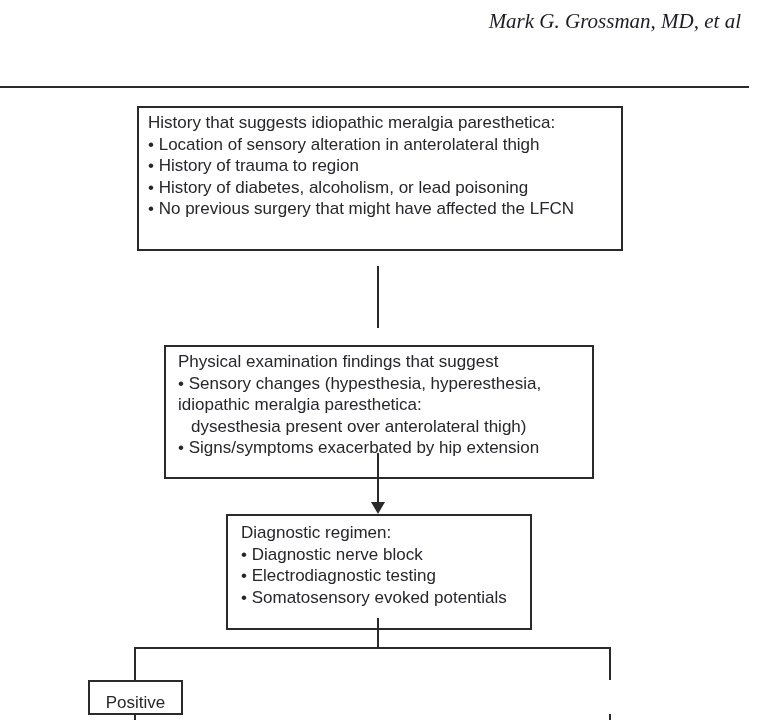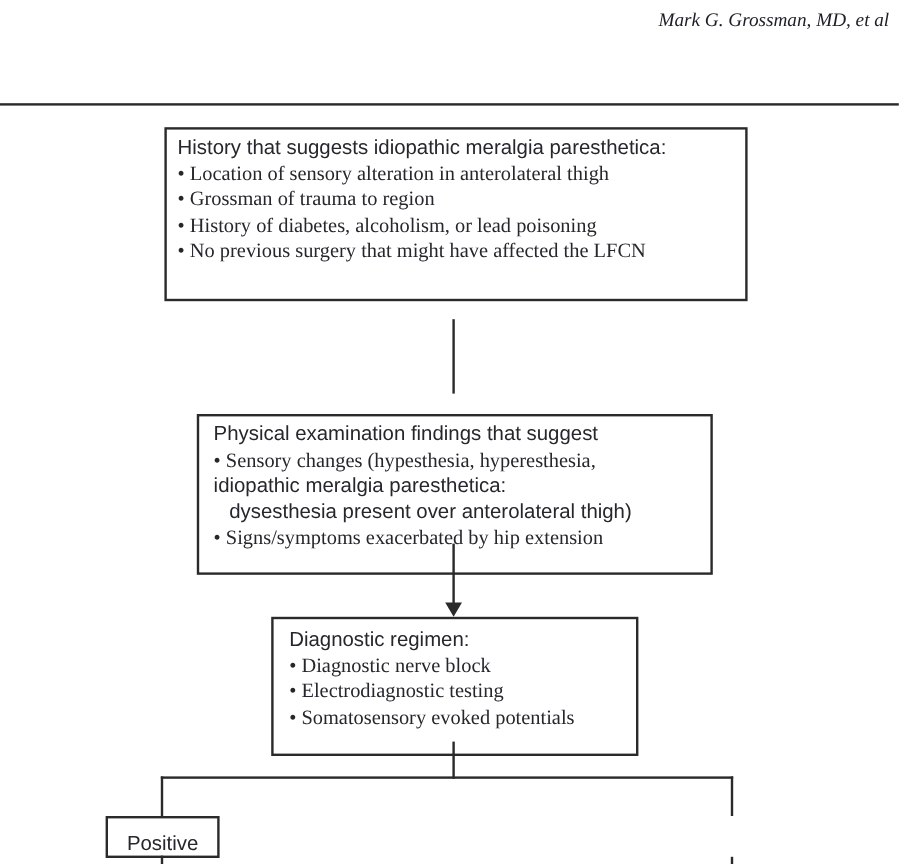--- a/index.html
+++ b/index.html
@@ -15,21 +15,21 @@
     overflow: hidden;
     font-family: "Liberation Sans", sans-serif;
     color: #26262c;
   }
   .author {
     position: absolute;
     top: 9px;
     right: 23px;
     font-family: "Liberation Serif", serif;
     font-style: italic;
-    font-size: 16px;
+    font-size: 21px;
     color: #1d1d26;
     white-space: nowrap;
     text-align: right;
   }
   .rule {
     position: absolute;
     left: 0;
     top: 86px;
     width: 749px;
     height: 2px;
@@ -62,21 +62,20 @@
     left: 226px;
     top: 514px;
     width: 306px;
     height: 116px;
     padding: 6px 6px 0 13px;
   }
   .fc-line { white-space: nowrap; }
   .fc-line.b {
     padding-left: 14px;
     text-indent: -14px;
-    font-family: Liberation Serif, serif;
   }
   .fc-line.cont {
     padding-left: 13px;
   }
   .conn-v {
     position: absolute;
     width: 2px;
     background: #2a2a2a;
   }
   .conn-h {
@@ -121,21 +120,21 @@
 
 <div class="canvas">
 
   <div class="author">Mark G. Grossman, MD, et al</div>
 
   <div class="rule"></div>
 
   <div class="fc-box box-history">
     <div class="fc-line">History that suggests idiopathic meralgia paresthetica:</div>
     <div class="fc-line b">• Location of sensory alteration in anterolateral thigh</div>
-    <div class="fc-line b">• Grossman of trauma to region</div>
+    <div class="fc-line b">• History of trauma to region</div>
     <div class="fc-line b">• History of diabetes, alcoholism, or lead poisoning</div>
     <div class="fc-line b">• No previous surgery that might have affected the LFCN</div>
   </div>
 
   <div class="conn-v conn-box1-box2"></div>
 
   <div class="fc-box box-physical">
     <div class="fc-line">Physical examination findings that suggest</div>
     <div class="fc-line b">• Sensory changes (hypesthesia, hyperesthesia,</div>
     <div class="fc-line">idiopathic meralgia paresthetica:</div>

